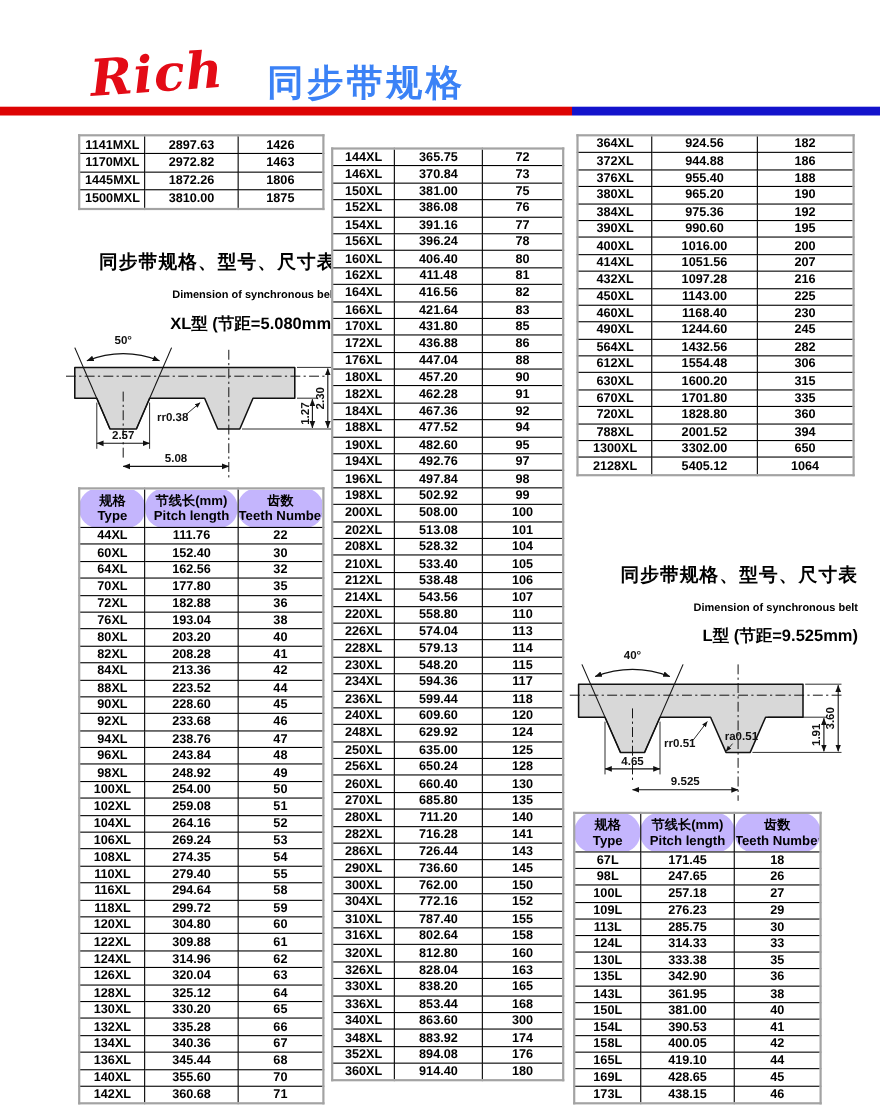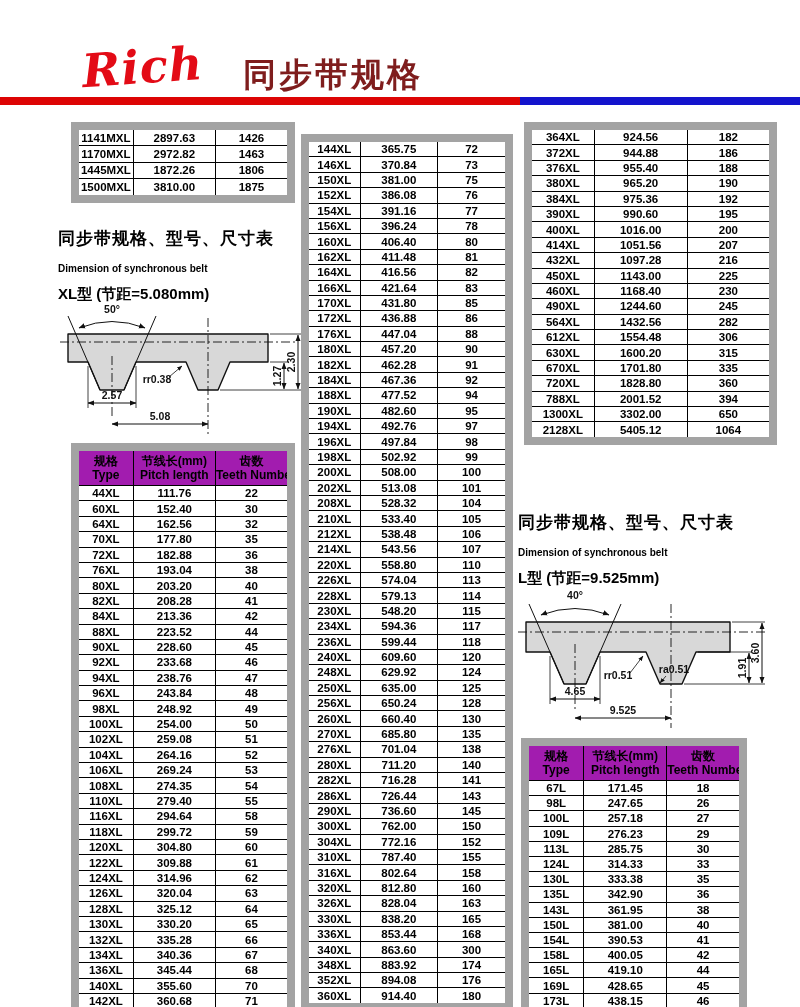--- a/index.html
+++ b/index.html
@@ -4,42 +4,42 @@
 <style>
   html,body{margin:0;padding:0;background:#ffffff;}
   .page{position:relative;width:800px;height:1007px;background:#fff;overflow:hidden;
         font-family:"Liberation Sans",sans-serif;color:#000;}
 
   
   .brand{position:absolute;left:82px;top:40px;font-family:"DejaVu Serif",serif;
          font-style:italic;font-weight:bold;font-size:46px;color:#e30b16;
          transform:rotate(-4deg);letter-spacing:1px;}
   .page-title{position:absolute;left:243px;top:53px;font-size:33px;font-weight:bold;
-              color:#7f1d1d;letter-spacing:3px;}
+              color:#3b82f6;letter-spacing:3px;}
   .rule{position:absolute;left:0;top:97px;width:800px;height:8px;display:flex;}
   .rule-red{width:520px;background:#dd0404;}
   .rule-blue{flex:1;background:#1313cc;}
 
   
   table.spec{position:absolute;border-collapse:collapse;table-layout:fixed;
-             background:#fff;border:8px solid #a3a3a3;}
+             background:#fff;border:2px solid #a3a3a3;}
   .spec td,.spec th{border:1px solid #000;text-align:center;vertical-align:middle;
              white-space:nowrap;overflow:hidden;padding:0;}
   .spec td{font-size:11.5px;font-weight:700;height:14.4px;line-height:12px;}
-  .spec th{background:#a21caf;font-size:12px;font-weight:700;line-height:14px;padding:3px 0;}
+  .spec th{background:#c4b5fd;font-size:12px;font-weight:700;line-height:14px;padding:3px 0;border-radius:17px;}
   #mxl-table{left:71px;top:122px;width:224px;}
   #mxl-table td{height:15.4px;}
   #xl-left-table{left:71px;top:443px;width:224px;}
   #xl-mid-table{left:301px;top:134px;width:212px;}
   #xl-right-table{left:524px;top:122px;width:253px;}
   #l-table{left:521px;top:738px;width:226px;}
   #l-table td{height:14.2px;}
 
   
-  .titleblock{position:absolute;text-align:left;}
+  .titleblock{position:absolute;text-align:right;}
   #xl-title{left:58px;top:227px;width:248px;}
   #l-title{left:518px;top:511px;width:262px;}
   .t-cn{font-size:17px;font-weight:700;letter-spacing:1px;}
   .t-en{font-size:10px;font-weight:700;margin-top:13px;}
   .t-sub{font-size:15px;font-weight:700;margin-top:11px;}
 
   
   svg.diagram{position:absolute;}
   #xl-diagram{left:58px;top:300px;}
   #l-diagram{left:516px;top:582px;}
@@ -520,25 +520,20 @@
           <td>260XL</td>
           <td>660.40</td>
           <td>130</td>
         </tr>
         <tr>
           <td>270XL</td>
           <td>685.80</td>
           <td>135</td>
         </tr>
         <tr>
-          <td>276XL</td>
-          <td>701.04</td>
-          <td>138</td>
-        </tr>
-        <tr>
           <td>280XL</td>
           <td>711.20</td>
           <td>140</td>
         </tr>
         <tr>
           <td>282XL</td>
           <td>716.28</td>
           <td>141</td>
         </tr>
         <tr>

